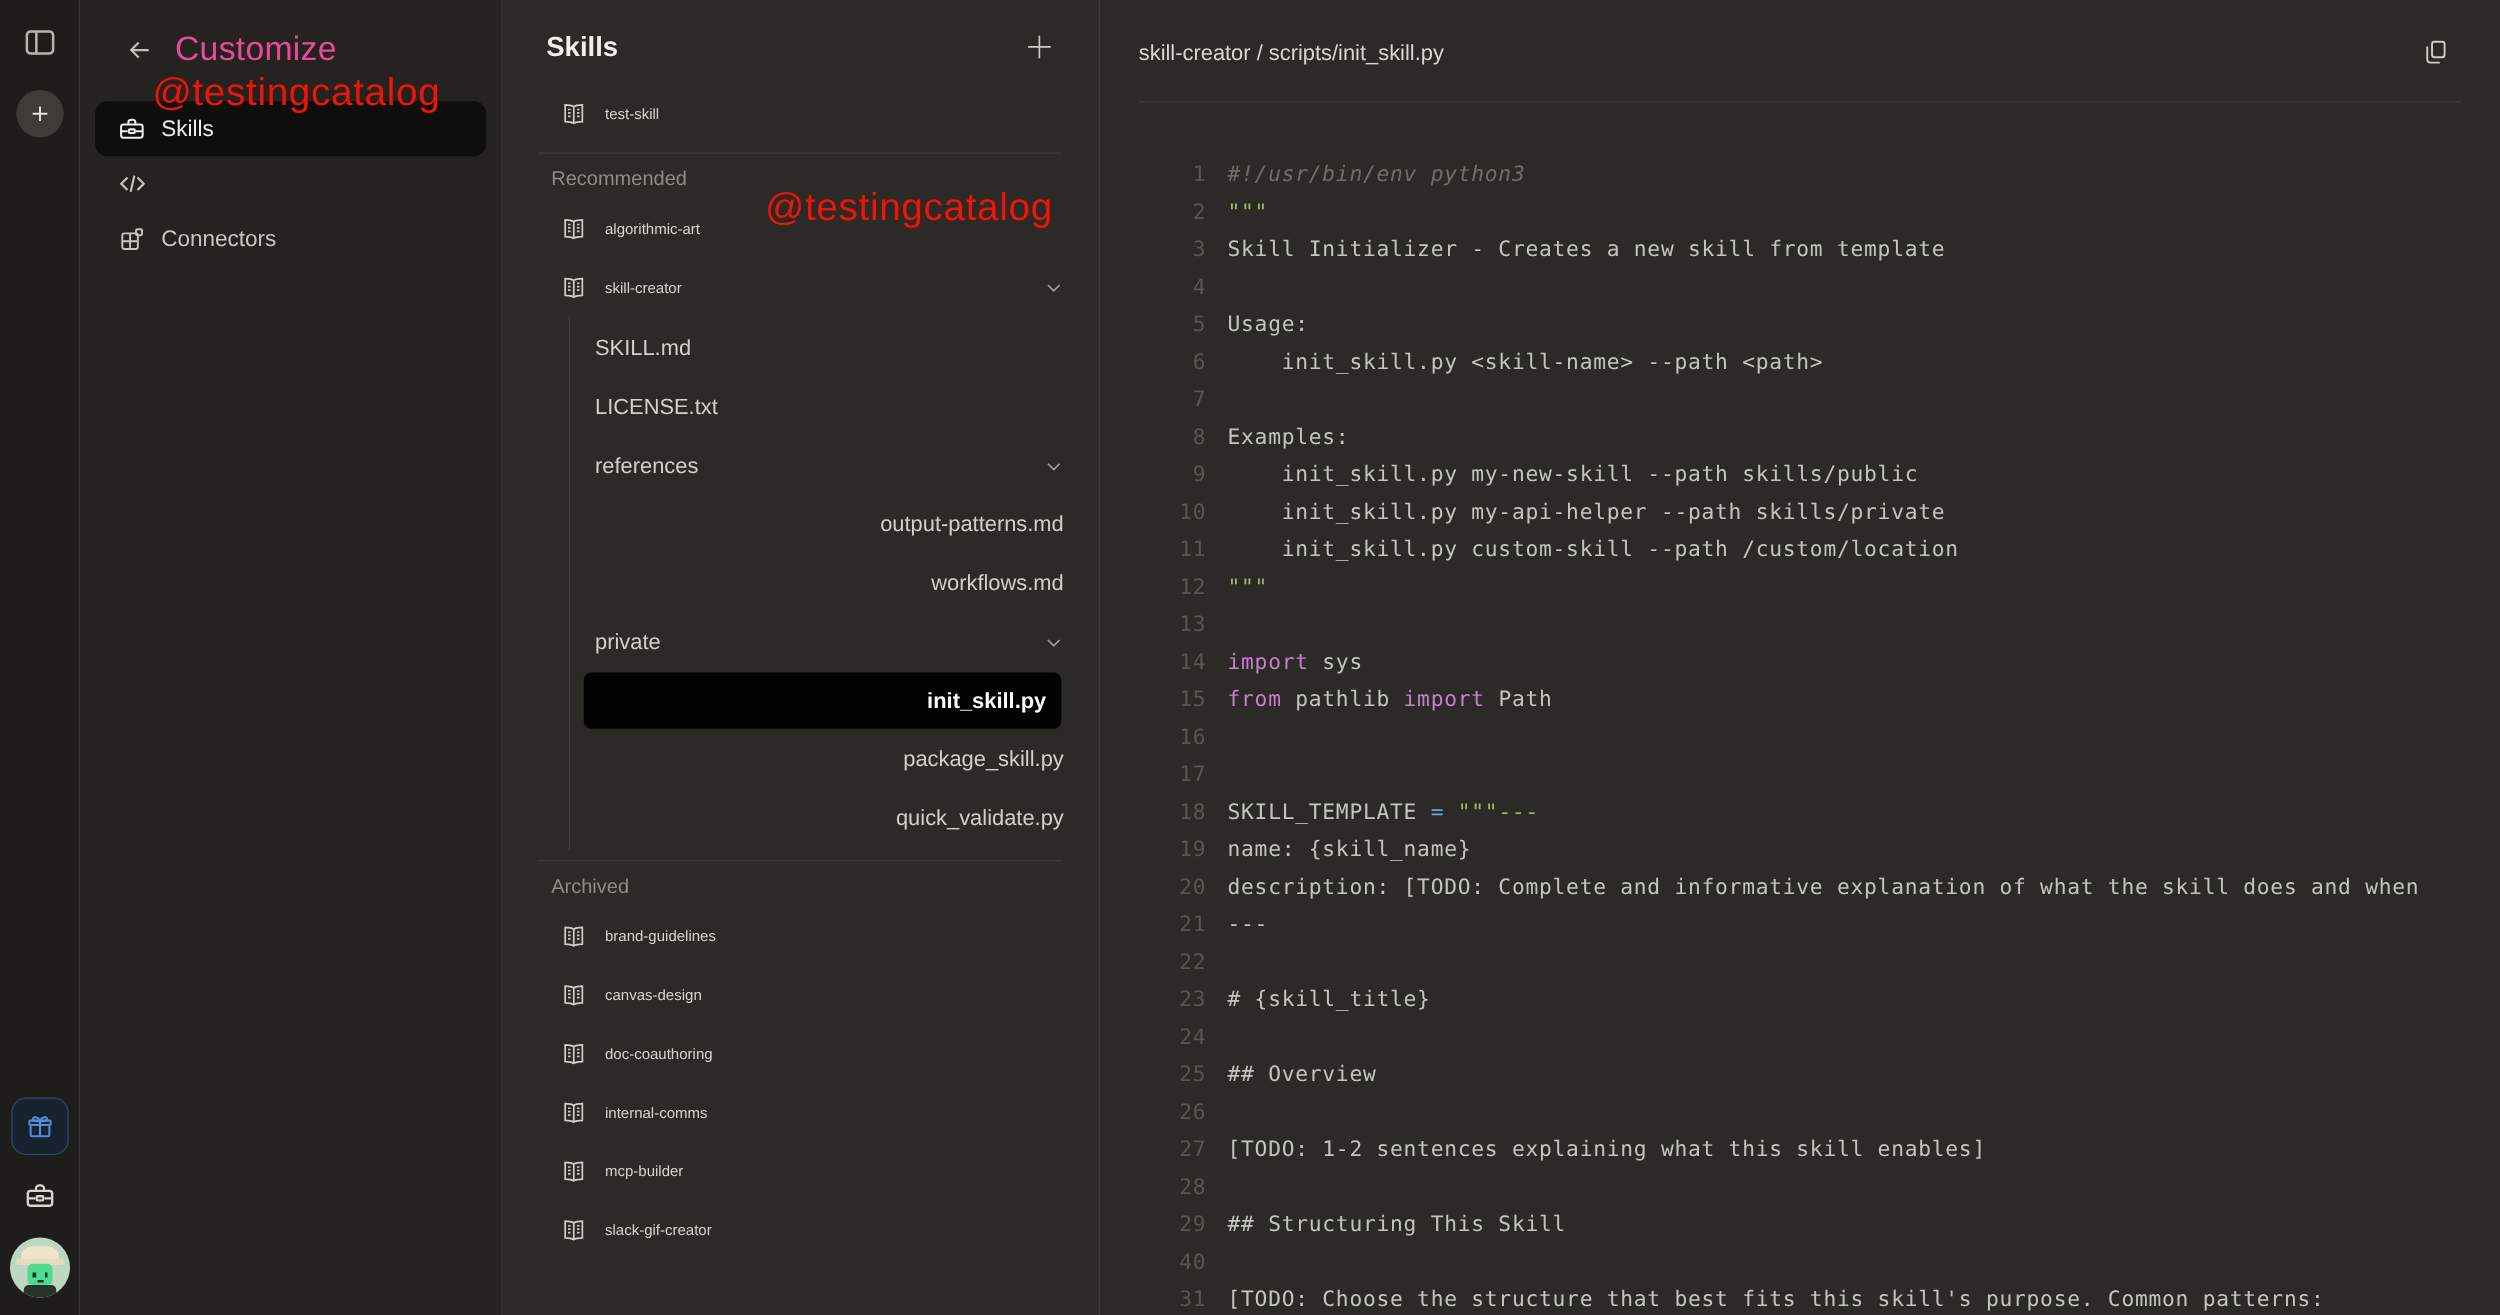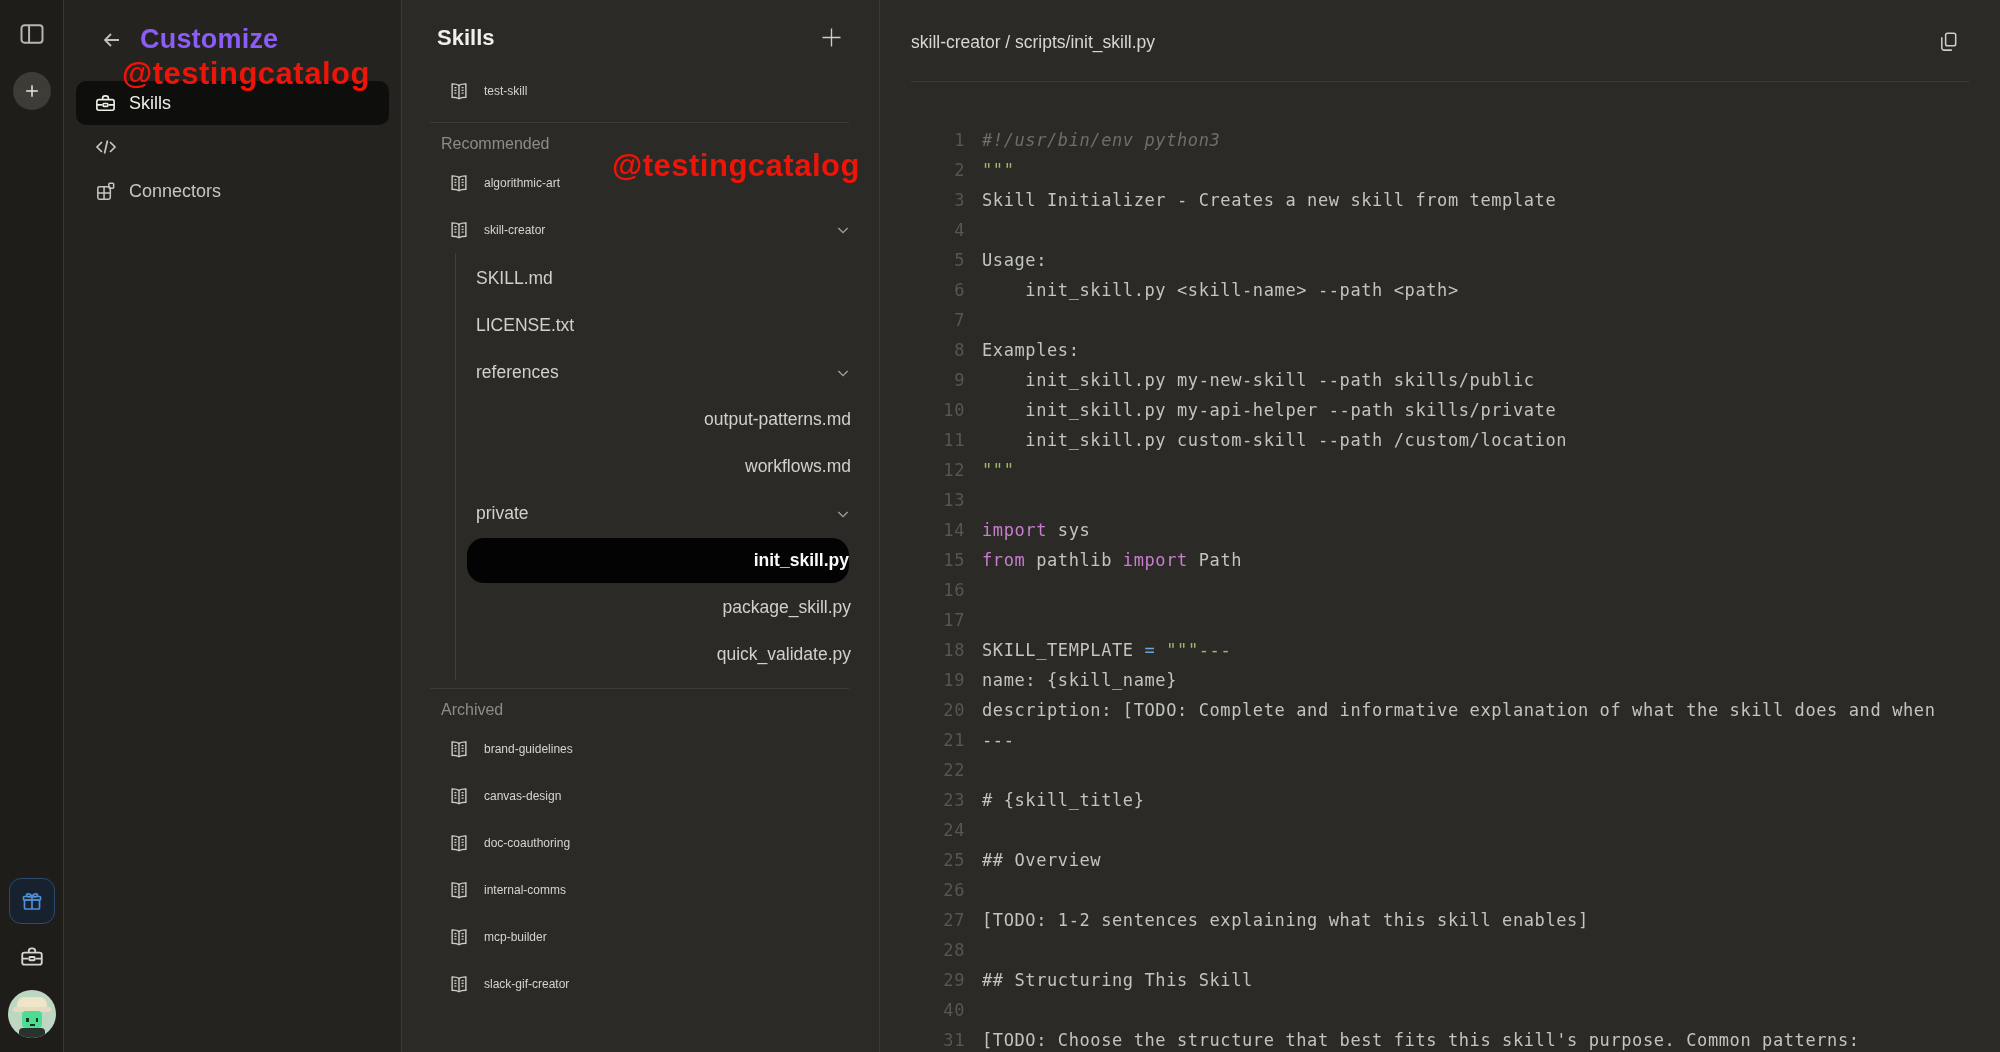--- a/index.html
+++ b/index.html
@@ -39,22 +39,22 @@
   .avatar .mouth { position:absolute; left:8px; top:13px; width:5px; height:1.8px; background:#1d3028; }
   .avatar .body { position:absolute; left:11px; bottom:-2px; width:26px; height:12px; background:#27332c; border-radius:4px 4px 0 0; }
 
   
   .nav {
     width:338px; flex:0 0 338px; height:100%; background:#242320; border-right:1px solid #3c3b36;
     position:relative; padding-top:24px;
   }
   .nav-head { display:flex; align-items:center; gap:16px; padding-left:36px; }
   .back-arrow { color:#c2c0b8; }
-  .nav-title { font-size:27px; font-weight:700; color:#8b5cf6; letter-spacing:.2px; }
-  .watermark { position:absolute; color:#ee1408; font-weight:700; font-size:31px; letter-spacing:.5px; pointer-events:none; z-index:5; white-space:nowrap; }
+  .nav-title { font-size:27px; font-weight:400; color:#ec4899; letter-spacing:.2px; }
+  .watermark { position:absolute; color:#ee1408; font-weight:400; font-size:31px; letter-spacing:.5px; pointer-events:none; z-index:5; white-space:nowrap; }
   .wm-nav { left:58px; top:56px; }
   .nav-item {
     margin:0 12px; height:44px; border-radius:10px; display:flex; align-items:center; gap:12px;
     padding-left:18px; color:#c8c6bf; font-size:18px;
   }
   .nav-item.first { margin-top:26px; }
   .nav-item.selected { background:#0e0e0c; color:#efeee8; font-weight:500; }
   .nav-item .nicon { color:inherit; }
 
   
@@ -71,22 +71,22 @@
   .srow .bicon { color:#cfcdc5; flex:0 0 auto; }
   .srow .chev { margin-left:auto; color:#a3a199; }
   .sdivider { height:1px; background:#3c3b36; margin:8px 30px 6px 28px; }
   .slabel { font-size:16px; color:#8e8c84; padding-left:39px; margin:12px 0 6px; }
   .tree { margin-left:53px; border-left:1px solid #413f3a; padding:2px 0; }
   .trow { height:47px; display:flex; align-items:center; font-size:17.5px; color:#d2d0c8; padding-right:28px; }
   .trow.d1 { padding-left:20px; }
   .trow.d2 { padding-left:40px;justify-content:flex-end; }
   .trow .chev { margin-left:auto; color:#a3a199; }
   .trow.sel {
-    background:#030303; border-radius:17px; margin:1px 30px 1px 11px; height:45px;
-    padding-left:29px; padding-right:0; color:#fbfaf7; font-weight:600;
+    background:#030303; border-radius:6px; margin:1px 30px 1px 11px; height:45px;
+    padding-left:29px; padding-right:12px; color:#fbfaf7; font-weight:600;
   }
 
   
   .codepanel { flex:1 1 auto; height:100%; background:#2b2a26; position:relative; overflow:hidden; }
   .code-head { height:82px; position:relative; }
   .breadcrumb { position:absolute; left:31px; top:32px; font-size:17.5px; color:#d8d6d0; }
   .copy-btn { position:absolute; right:40px; top:30px; color:#cfcdc6; }
   .code-head-divider { position:absolute; left:31px; right:31px; bottom:0; height:1px; background:#3c3b36; }
   .codelines { padding-top:43px; }
   .cl { height:30px; white-space:pre; font-family:"DejaVu Sans Mono", monospace; font-size:17px; letter-spacing:.6px; line-height:30px; }

